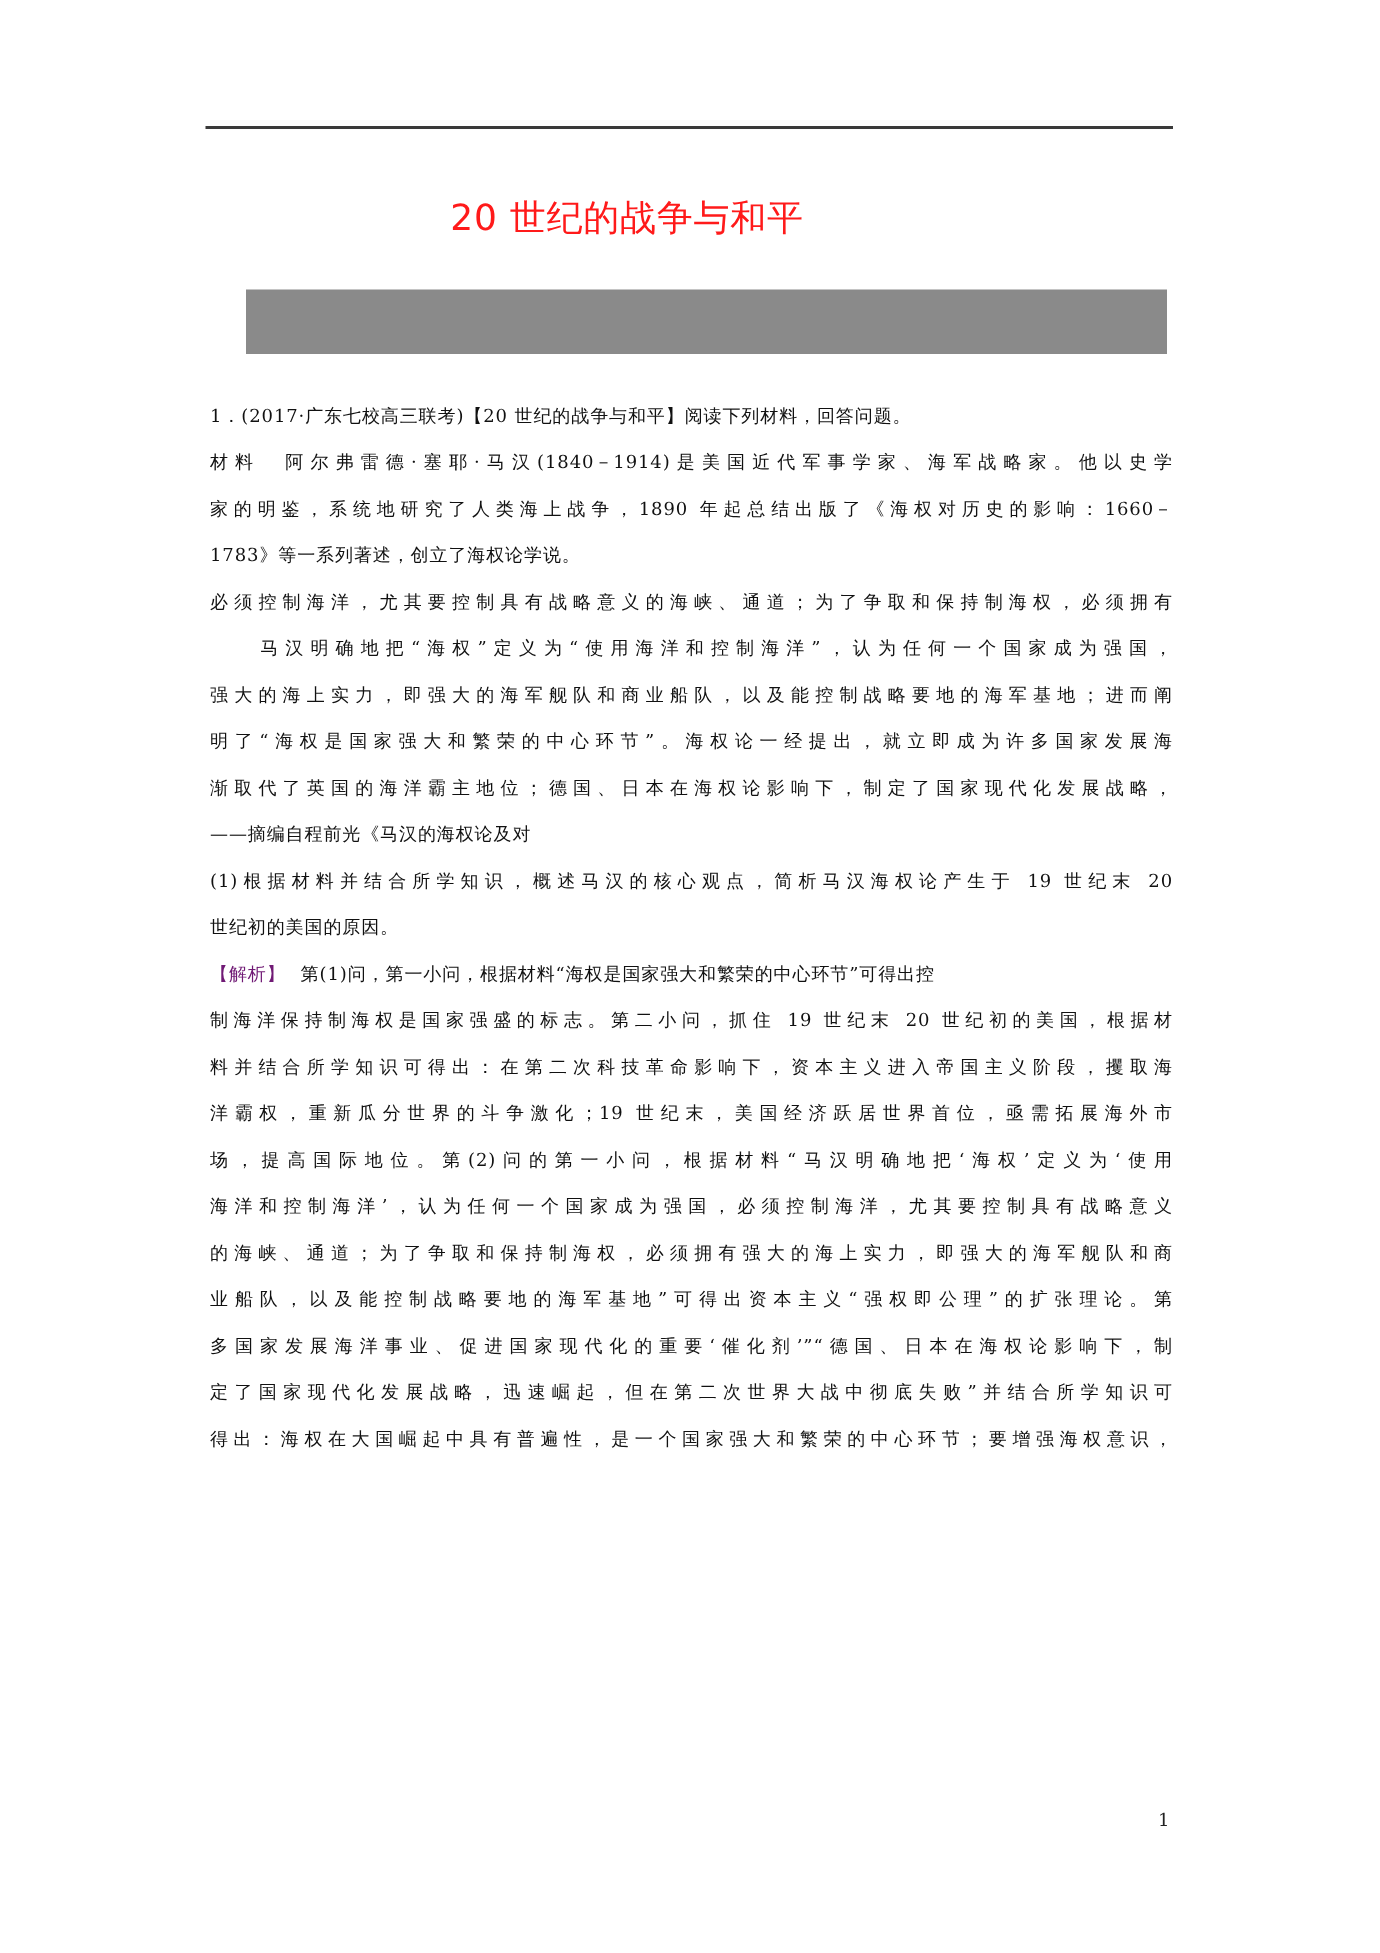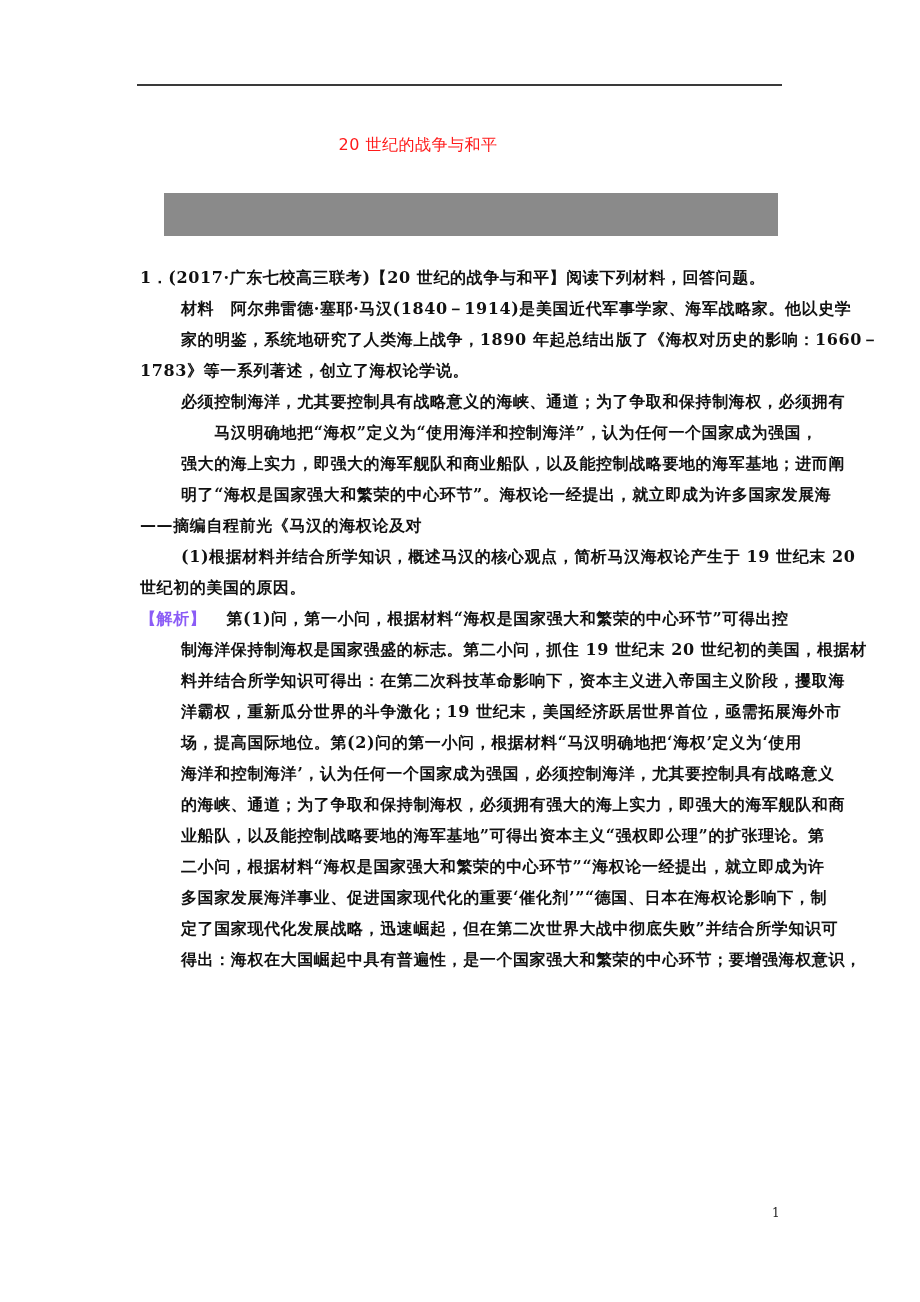--- a/index.html
+++ b/index.html
@@ -22,21 +22,21 @@
     width: 645px;
     height: 0;
     border-top: 2px solid #3a3a3a;
   }
   .doc-title {
     position: absolute;
     left: 0;
     width: 836px;
     top: 131px;
     text-align: center;
-    font-size: 16px;
+    font-size: 24px;
     line-height: 28px;
     color: #ff1a1a;
     font-family: "DejaVu Sans", "Liberation Sans", sans-serif;
     letter-spacing: 0.5px;
   }
   .gray-bar {
     position: absolute;
     left: 164px;
     top: 193px;
     width: 614px;
@@ -45,36 +45,34 @@
   }
   .content {
     position: absolute;
     left: 140px;
     top: 262px;
     width: 642px;
   }
   .line {
     height: 31px;
     line-height: 31px;
-    font-size: 16px;
+    font-size: 12px;
     white-space: nowrap;
     letter-spacing: 0.6px;
-    font-weight: bold;
   }
   .line.justify {
     text-align: justify;
     text-align-last: justify;
-    margin-left: 41px;
   }
   .line.right {
     text-align: left;
   }
   .label-red {
-    color: #8b5cf6;
-    margin-right: 20px;
+    color: #701a75;
+    margin-right: 10px;
   }
   .page-number {
     position: absolute;
     left: 772px;
     top: 1205px;
     font-size: 12px;
     line-height: 16px;
     color: #222222;
   }
 </style>
@@ -92,20 +90,21 @@
   <div class="line">1．(2017·广东七校高三联考)【20 世纪的战争与和平】阅读下列材料，回答问题。</div>
 
   <div>
     <div class="line justify">材料　阿尔弗雷德·塞耶·马汉(1840－1914)是美国近代军事学家、海军战略家。他以史学</div>
     <div class="line justify">家的明鉴，系统地研究了人类海上战争，1890 年起总结出版了《海权对历史的影响：1660－</div>
     <div class="line">1783》等一系列著述，创立了海权论学说。</div>
     <div class="line justify">必须控制海洋，尤其要控制具有战略意义的海峡、通道；为了争取和保持制海权，必须拥有</div>
     <div class="line justify">　　马汉明确地把“海权”定义为“使用海洋和控制海洋”，认为任何一个国家成为强国，</div>
     <div class="line justify">强大的海上实力，即强大的海军舰队和商业船队，以及能控制战略要地的海军基地；进而阐</div>
     <div class="line justify">明了“海权是国家强大和繁荣的中心环节”。海权论一经提出，就立即成为许多国家发展海</div>
+    <div class="line justify">渐取代了英国的海洋霸主地位；德国、日本在海权论影响下，制定了国家现代化发展战略，</div>
   </div>
 
   <div>
     <div class="line right">——摘编自程前光《马汉的海权论及对</div>
   </div>
 
   <div>
     <div class="line justify">(1)根据材料并结合所学知识，概述马汉的核心观点，简析马汉海权论产生于 19 世纪末 20</div>
     <div class="line">世纪初的美国的原因。</div>
   </div>
@@ -115,21 +114,20 @@
     <div class="line">
       <span class="label-red">【解析】</span><span>第(1)问，第一小问，根据材料“海权是国家强大和繁荣的中心环节”可得出控</span>
     </div>
     <div class="line justify">制海洋保持制海权是国家强盛的标志。第二小问，抓住 19 世纪末 20 世纪初的美国，根据材</div>
     <div class="line justify">料并结合所学知识可得出：在第二次科技革命影响下，资本主义进入帝国主义阶段，攫取海</div>
     <div class="line justify">洋霸权，重新瓜分世界的斗争激化；19 世纪末，美国经济跃居世界首位，亟需拓展海外市</div>
     <div class="line justify">场，提高国际地位。第(2)问的第一小问，根据材料“马汉明确地把‘海权’定义为‘使用</div>
     <div class="line justify">海洋和控制海洋’，认为任何一个国家成为强国，必须控制海洋，尤其要控制具有战略意义</div>
     <div class="line justify">的海峡、通道；为了争取和保持制海权，必须拥有强大的海上实力，即强大的海军舰队和商</div>
     <div class="line justify">业船队，以及能控制战略要地的海军基地”可得出资本主义“强权即公理”的扩张理论。第</div>
-    <div class="line justify">二小问，根据材料“海权是国家强大和繁荣的中心环节”“海权论一经提出，就立即成为许</div>
     <div class="line justify">多国家发展海洋事业、促进国家现代化的重要‘催化剂’”“德国、日本在海权论影响下，制</div>
     <div class="line justify">定了国家现代化发展战略，迅速崛起，但在第二次世界大战中彻底失败”并结合所学知识可</div>
     <div class="line justify">得出：海权在大国崛起中具有普遍性，是一个国家强大和繁荣的中心环节；要增强海权意识，</div>
   </div>
 
 </div>
 
 <div class="page-number">1</div>
 
 </body></html>

